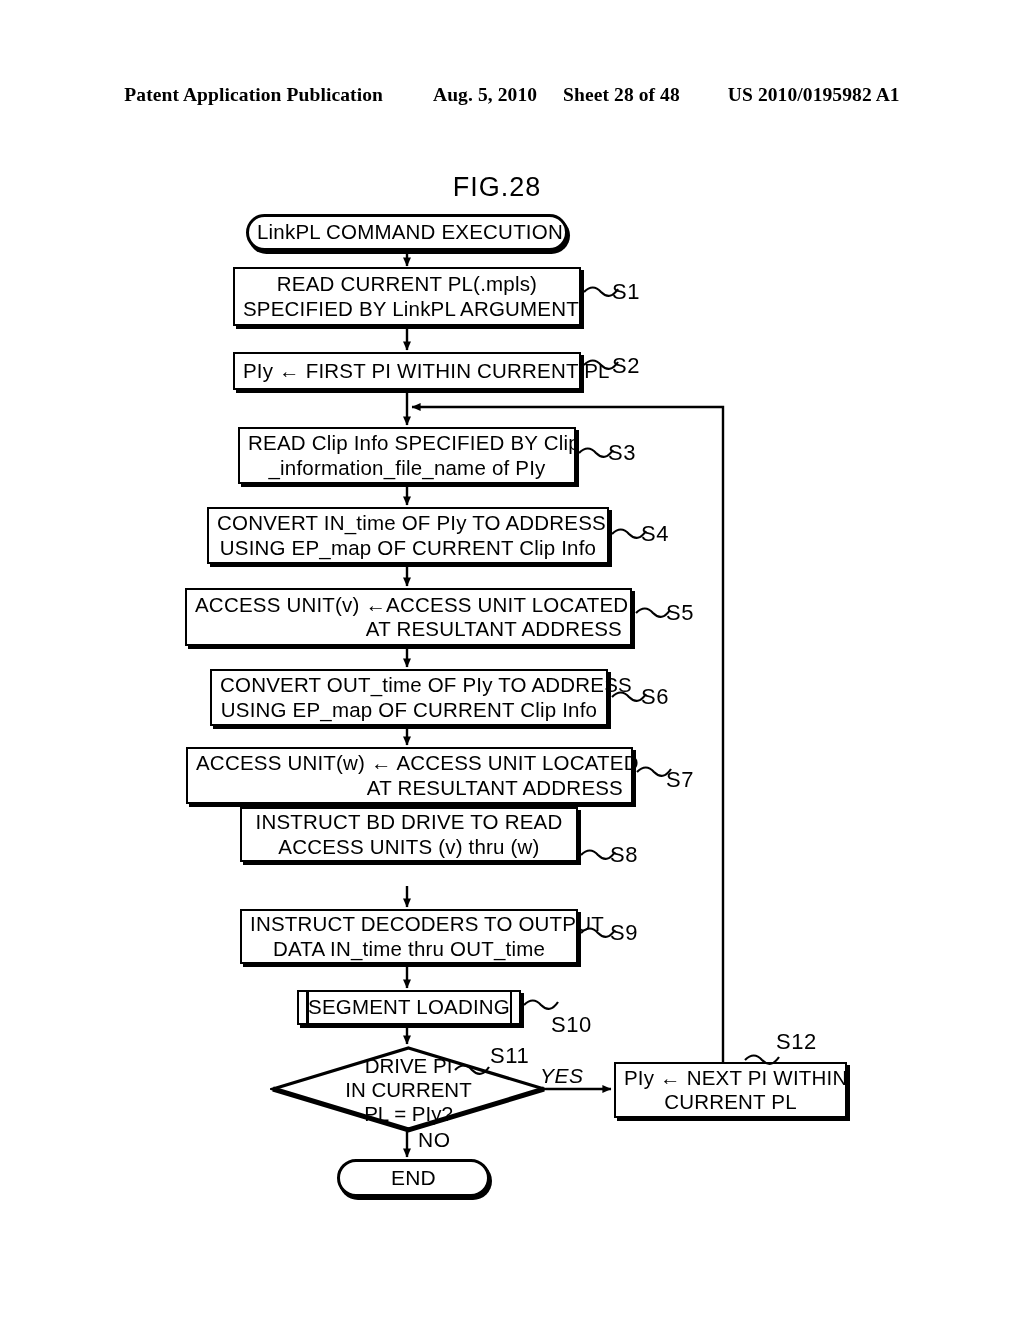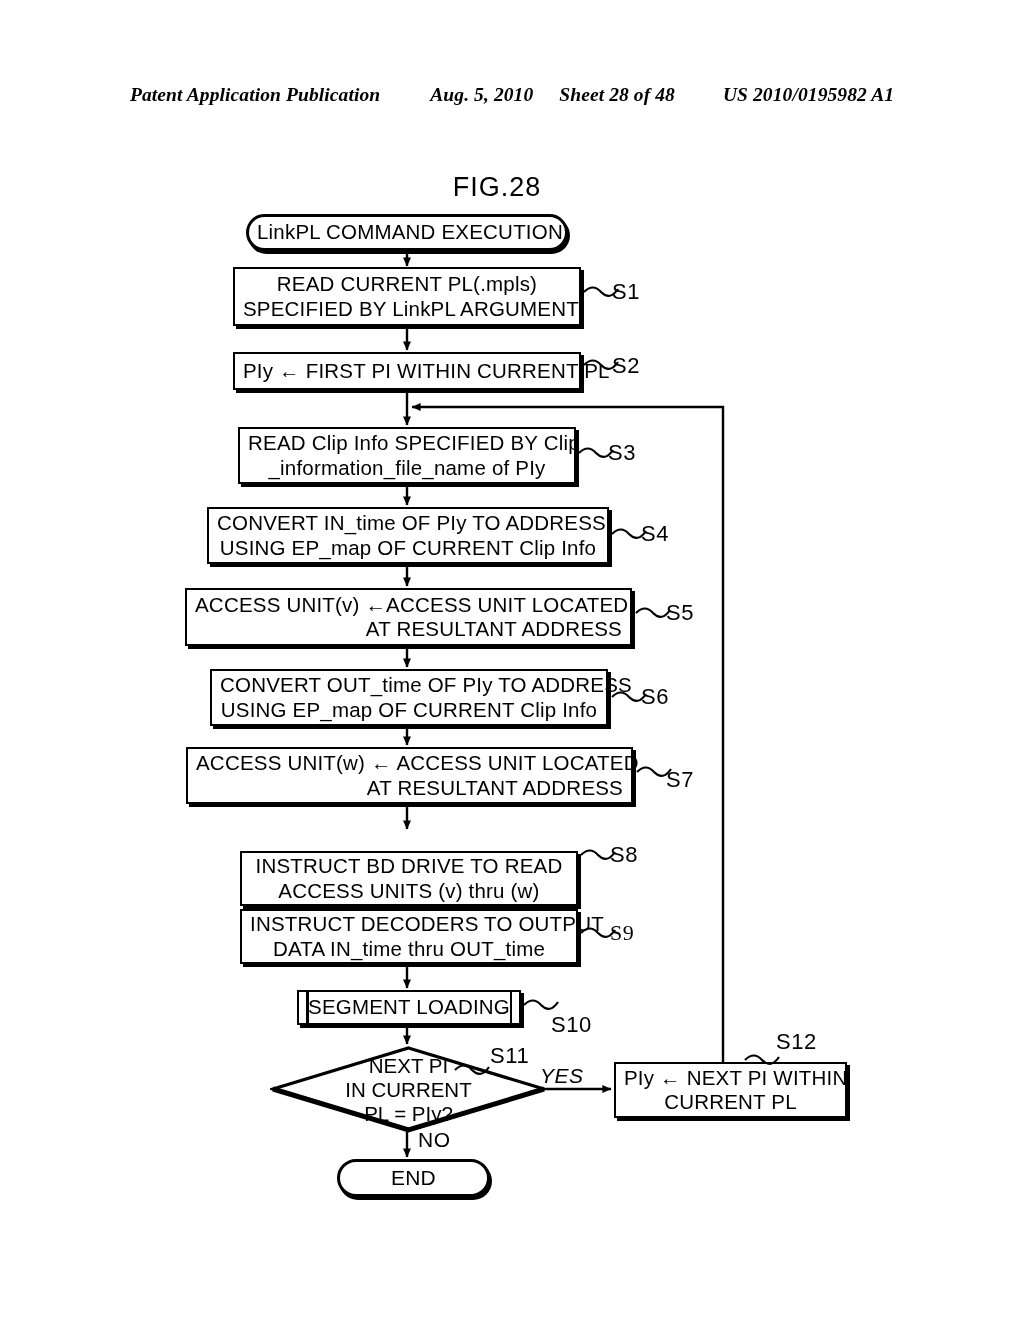--- a/index.html
+++ b/index.html
@@ -22,21 +22,21 @@
     top: 84px;
     left: 0;
     width: 1024px;
     text-align: center;
     font-family: "Liberation Serif", serif;
     font-weight: bold;
     font-size: 19.5px;
     letter-spacing: 0.1px;
     white-space: nowrap;
   }
-  #patent-header span { display: inline-block; vertical-align: baseline; font-style: italic; }
+  #patent-header span { display: inline-block; vertical-align: baseline; }
   .hdr-gap-1 { width: 40px; }
   .hdr-gap-2 { width: 16px; }
   .hdr-gap-3 { width: 38px; }
 
   
   #figure-title {
     position: absolute;
     left: 0;
     top: 172px;
     width: 1024px;
@@ -260,52 +260,52 @@
   <div class="step-label" style="left:641px; top:684px;">S6</div>
 
   <div class="node proc" style="left:186px; top:747px; width:447px; height:57px;">
     <div class="lines ta-right">
       <span class="ln">ACCESS UNIT(w) ← ACCESS UNIT LOCATED</span>
       <span class="ln">AT RESULTANT ADDRESS</span>
     </div>
   </div>
   <div class="step-label" style="left:666px; top:759px;margin-top:8px;">S7</div>
 
-  <div class="node proc" style="left:240px; top:851px; width:338px; height:55px;">
+  <div class="node proc" style="left:240px; top:807px; width:338px; height:55px;">
     <div class="lines ta-center">
       <span class="ln">INSTRUCT BD DRIVE TO READ</span>
       <span class="ln">ACCESS UNITS (v) thru (w)</span>
     </div>
   </div>
   <div class="step-label" style="left:610px; top:842px;">S8</div>
 
   <div class="node proc" style="left:240px; top:909px; width:338px; height:55px;">
     <div class="lines ta-center">
       <span class="ln">INSTRUCT DECODERS TO OUTPUT</span>
       <span class="ln">DATA IN_time thru OUT_time</span>
     </div>
   </div>
-  <div class="step-label" style="left:610px; top:920px;font-family:Liberation Serif, serif;">S9</div>
+  <div class="step-label" style="left:610px; top:920px;">S9</div>
 
   <div class="node predef" style="left:297px; top:990px; width:224px; height:35px;">
     <span class="bar left"></span>
     <span class="bar right"></span>
     <div class="lines ta-center" style="display:flex;align-items:center;justify-content:center;height:100%;">
       <span class="ln">SEGMENT LOADING</span>
     </div>
   </div>
   <div class="step-label" style="left:551px; top:992px;margin-top:20px;">S10</div>
 
   <div class="decision" style="left:270px; top:1045px; width:277px; height:88px;">
     <svg class="dia-svg" width="277" height="88" viewBox="0 0 277 88">
       <polygon points="138.5,3 274,44 138.5,85 3,44" fill="#ffffff" stroke="#000000" stroke-width="3.2"></polygon>
       <polyline points="274,44 138.5,85 3,44" fill="none" stroke="#000000" stroke-width="5"></polyline>
     </svg>
     <div class="dia-text" style="top:1px;">
-      <span class="ln">NEXT PI</span>
+      <span class="ln">DRIVE PI</span>
       <span class="ln">IN CURRENT</span>
       <span class="ln">PL = PIy?</span>
     </div>
   </div>
   <div class="step-label" style="left:490px; top:1043px;">S11</div>
 
   <div class="node proc" style="left:614px; top:1062px; width:233px; height:56px;">
     <div class="lines ta-center">
       <span class="ln">PIy ← NEXT PI WITHIN</span>
       <span class="ln">CURRENT PL</span>

